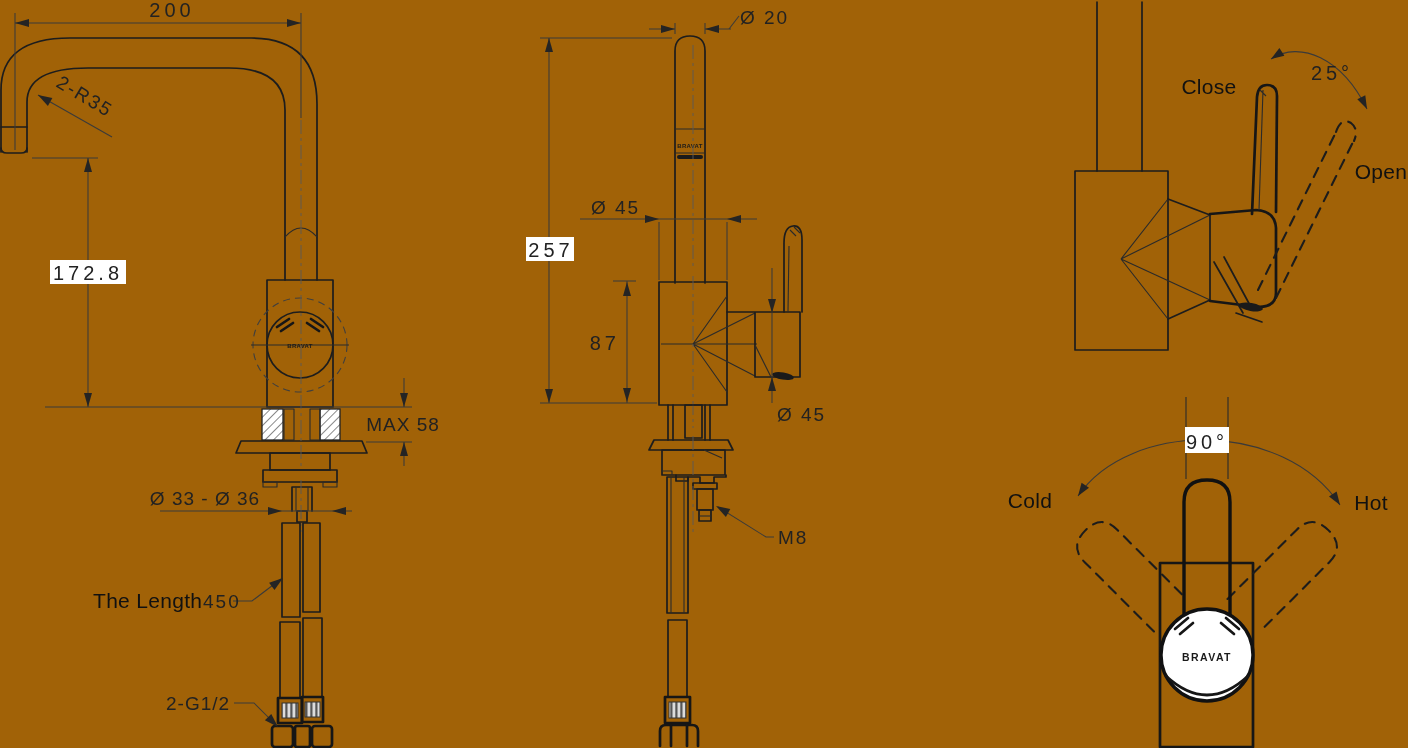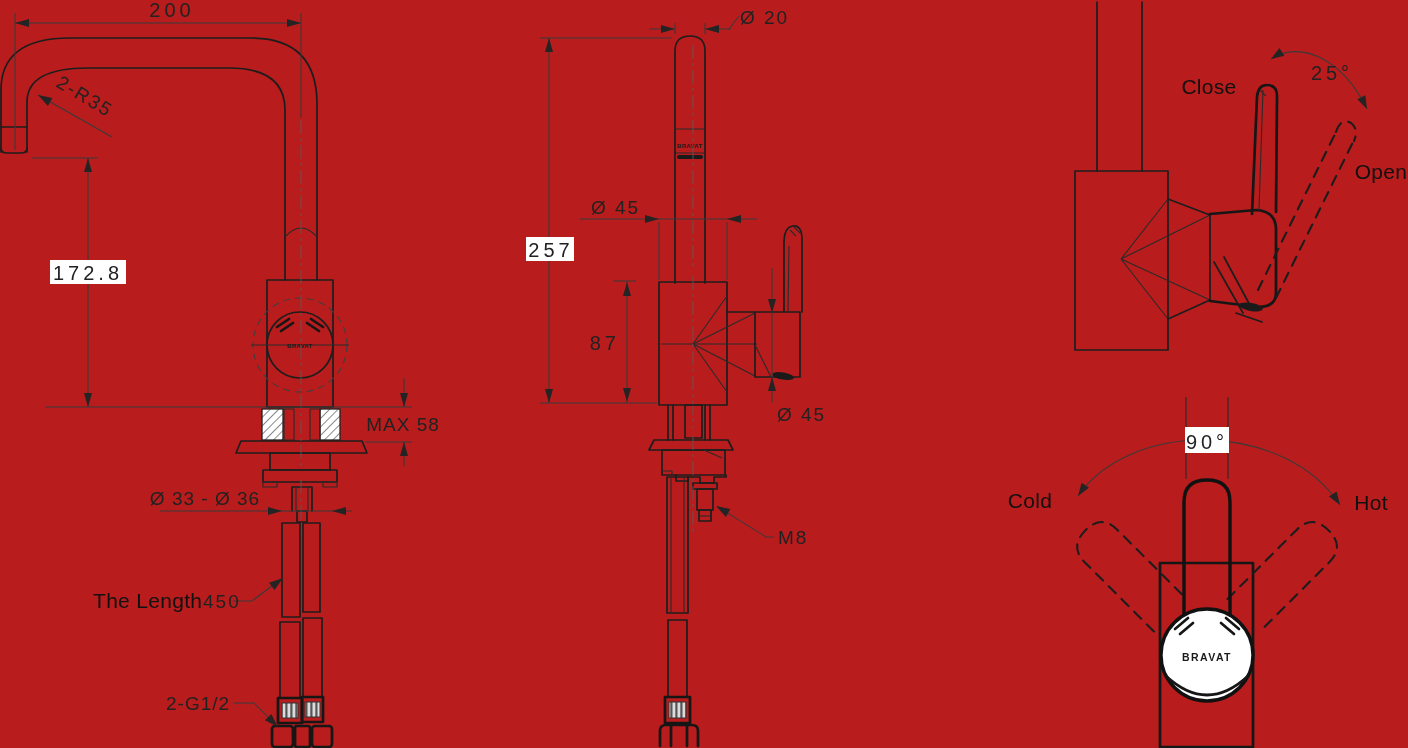--- a/index.html
+++ b/index.html
@@ -1,16 +1,16 @@
 <!DOCTYPE html>
 <html><head>
 <meta charset="utf-8">
 <style>
   html,body { margin:0; padding:0; background:#fff; }
-  .sheet { position:relative; width:1408px; height:748px; background:#b91c1c; overflow:hidden; }
+  .sheet { position:relative; width:1408px; height:748px; background:#a16207; overflow:hidden; }
   svg { display:block; }
 
   
   .ol  { fill:none; stroke:#1d1d1d; stroke-width:1.7; stroke-linejoin:round; stroke-linecap:round; }
   .thin{ fill:none; stroke:#2a2a2a; stroke-width:1.1; stroke-linejoin:round; }
   .bold{ fill:none; stroke:#161616; stroke-width:2.7; stroke-linejoin:round; stroke-linecap:round; }
   .xbold{ fill:none; stroke:#111; stroke-width:3.4; stroke-linejoin:round; stroke-linecap:round; }
   
   .dl  { fill:none; stroke:#3a3a3a; stroke-width:1.05; }
   .cl  { fill:none; stroke:#5a5a5a; stroke-width:0.9; stroke-dasharray:14 4 3 4; }

